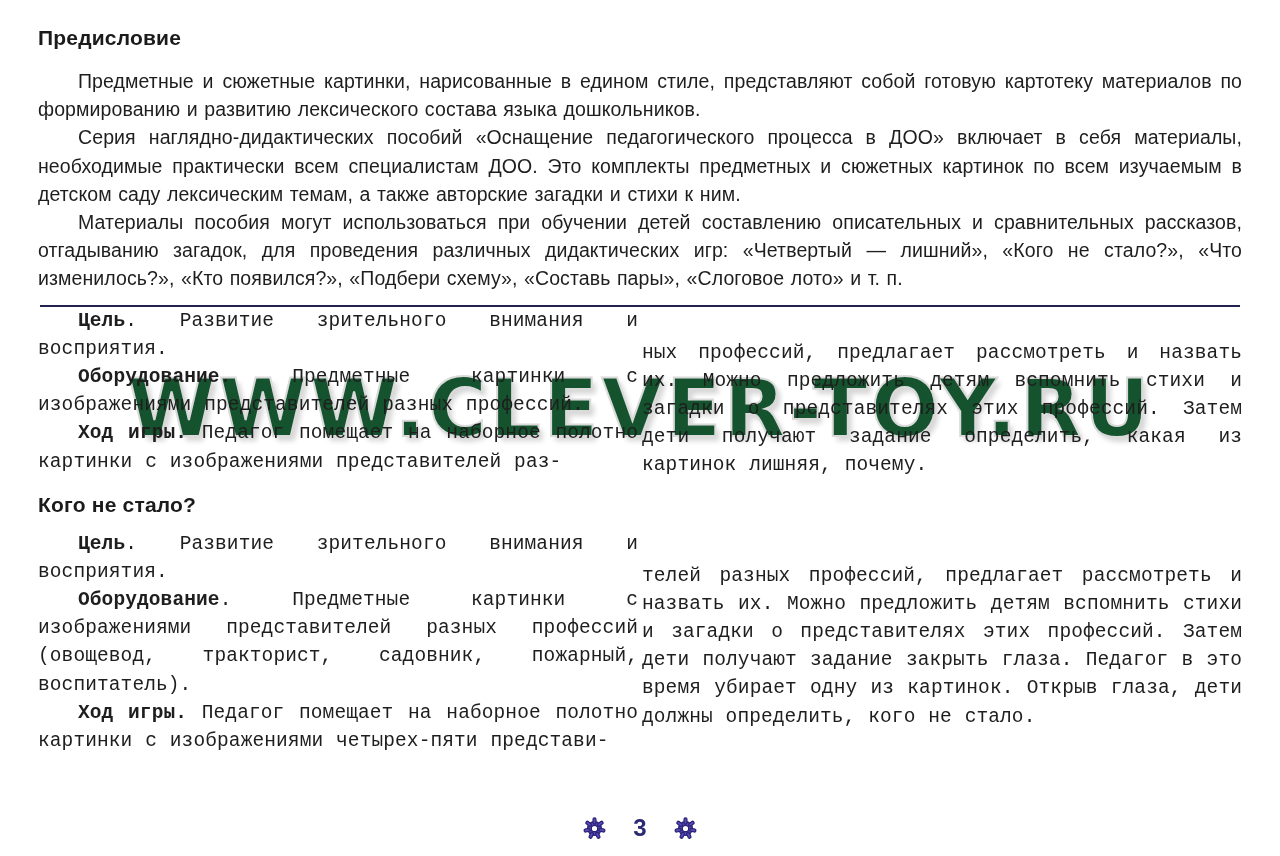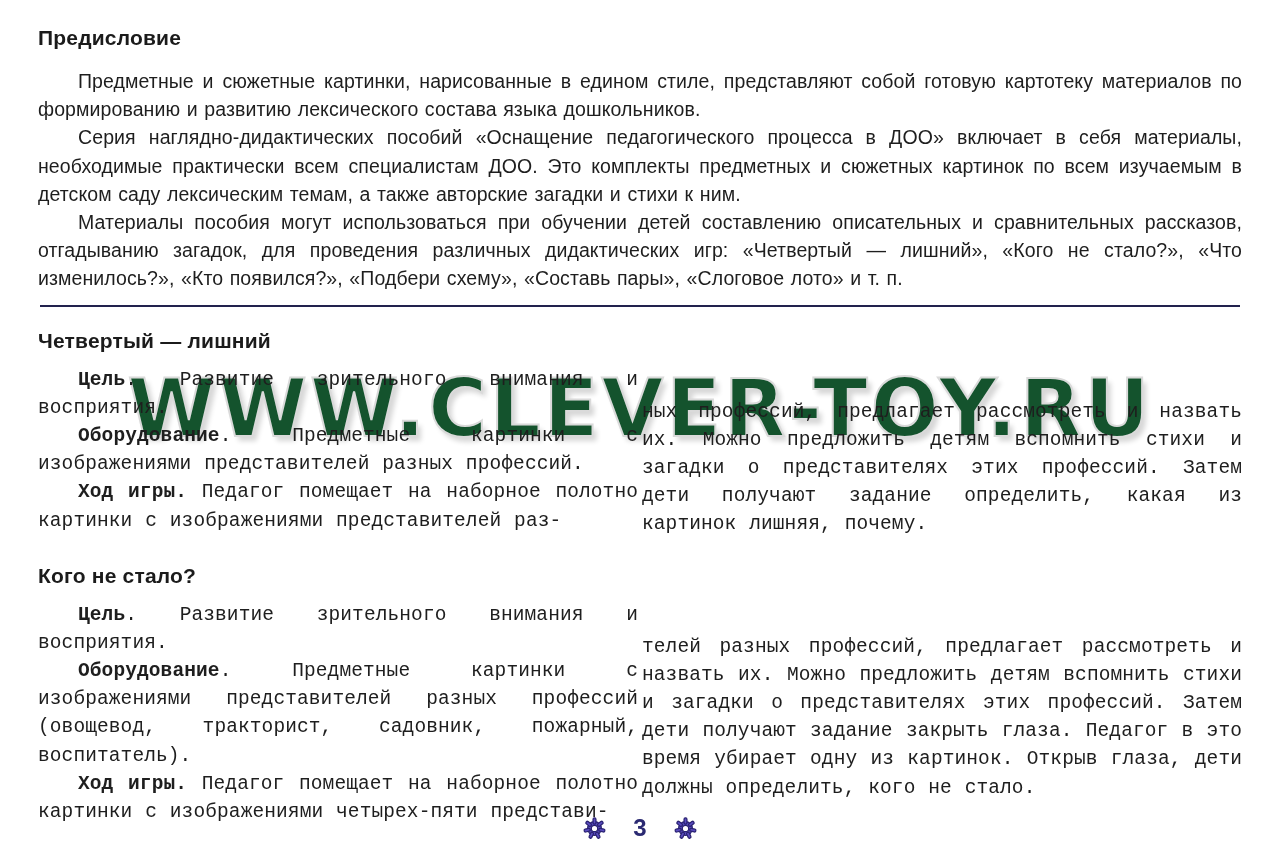--- a/index.html
+++ b/index.html
@@ -53,21 +53,21 @@
   }
   .para b { font-weight: bold; }
 
   .divider {
     height: 2px;
     background: #22224e;
     margin: 12px 2px 0 2px;
   }
 
   .section-title { margin: 22px 0 13px 0; }
-  .section-title.second { margin-top: 25px; }
+  .section-title.second { margin-top: 13px; }
 
   .cols { display: flex; gap: 4px; font-family: Liberation Mono, monospace; }
   .col { flex: 1 1 0; min-width: 0; }
   .col .para.cont { text-indent: 0; margin-top: 32px; }
 
   .footer {
     position: absolute;
     left: 0; right: 0;
     bottom: 16px;
     z-index: 1;
@@ -94,21 +94,20 @@
   <div class="content">
 
     <h1 class="page-title">Предисловие</h1>
 
     <p class="para">Предметные и сюжетные картинки, нарисованные в едином стиле, представляют собой готовую картотеку материалов по формированию и развитию лексического состава языка дошкольников.</p>
     <p class="para">Серия наглядно-дидактических пособий «Оснащение педагогического процесса в ДОО» включает в себя материалы, необходимые практически всем специалистам ДОО. Это комплекты предметных и сюжетных картинок по всем изучаемым в детском саду лексическим темам, а также авторские загадки и стихи к ним.</p>
     <p class="para">Материалы пособия могут использоваться при обучении детей составлению описательных и сравнительных рассказов, отгадыванию загадок, для проведения различных дидактических игр: «Четвертый — лишний», «Кого не стало?», «Что изменилось?», «Кто появился?», «Подбери схему», «Составь пары», «Слоговое лото» и т. п.</p>
 
     <div class="divider"></div>
 
-    <h2 class="section-title">Четвертый — лишний</h2>
     <div class="cols">
       <div class="col">
         <p class="para"><b>Цель</b><span>. Развитие зрительного внимания и восприятия.</span></p>
         <p class="para"><b>Оборудование</b><span>. Предметные картинки с изображениями представителей разных профессий.</span></p>
         <p class="para"><b>Ход игры.</b><span> Педагог помещает на наборное полотно картинки с изображениями представителей раз-</span></p>
       </div>
       <div class="col">
         <p class="para cont">ных профессий, предлагает рассмотреть и назвать их. Можно предложить детям вспомнить стихи и загадки о представителях этих профессий. Затем дети получают задание определить, какая из картинок лишняя, почему.</p>
       </div>
     </div>

